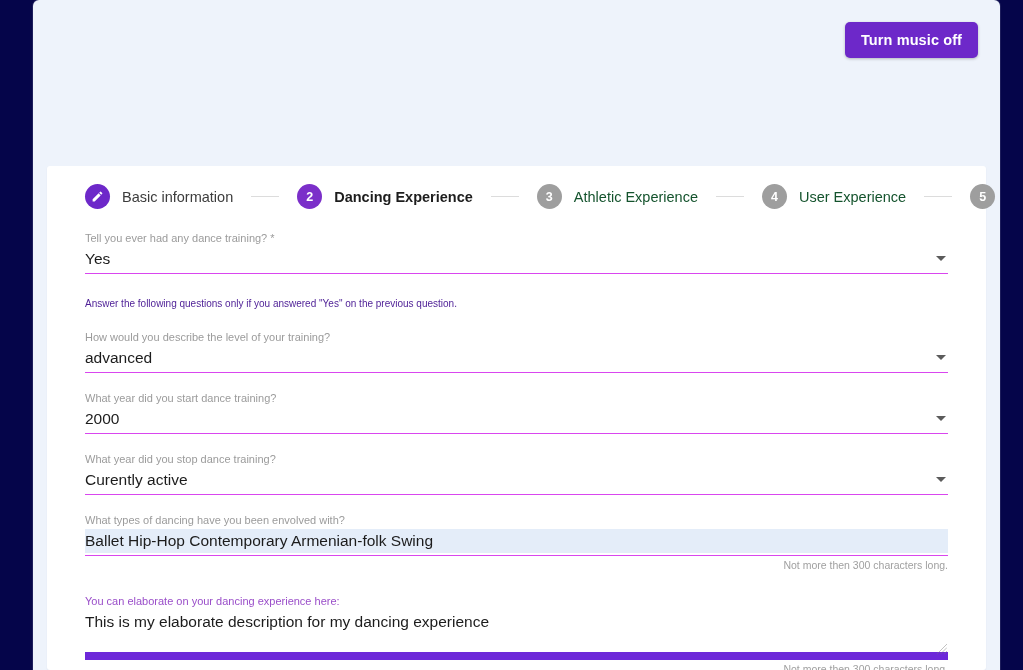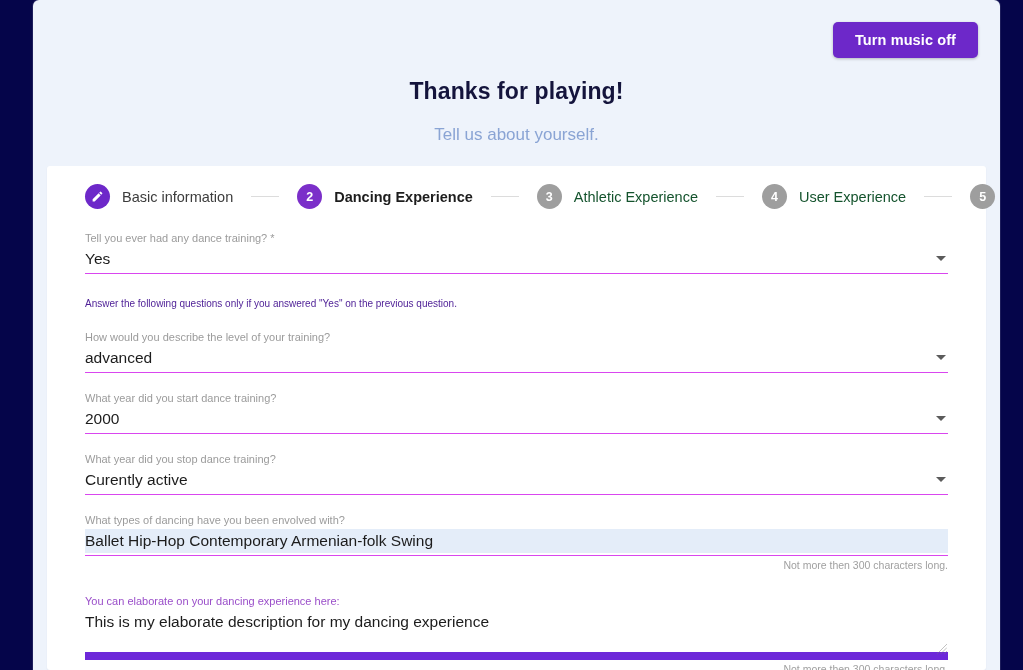--- a/index.html
+++ b/index.html
@@ -24,21 +24,21 @@
   }
 
   
   .music-btn {
     position: absolute;
     right: 22px; top: 22px;
     background: #6d28c9;
     color: #ffffff;
     border: none;
     border-radius: 5px;
-    padding: 10px 22px;
+    padding: 10px 16px;
     font-size: 14.5px;
     font-weight: bold;
     font-family: "Liberation Sans", sans-serif;
     cursor: pointer;
     box-shadow: 0 1px 3px rgba(0,0,0,0.25);
     letter-spacing: .1px;
   }
 
   .hero { position: absolute; left: 0; top: 0; width: 100%; text-align: center; }
   .hero-title {
@@ -178,24 +178,20 @@
   }
 </style>
 </head>
 <body>
 
 <div id="root">
   <div class="page-card">
 
     <button class="music-btn">Turn music off</button>
 
-    <div class="hero">
-      <h1 class="hero-title">Thanks for playing!</h1>
-      <p class="hero-sub">Tell us about yourself.</p>
-    </div>
 
     <div class="form-panel">
 
       <div class="stepper">
 
         <div class="step is-done">
           <span class="step-circle done">
             <svg class="pencil" viewBox="0 0 24 24" aria-hidden="true">
               <path fill="#ffffff" d="M3 17.25V21h3.75L17.8 9.94l-3.75-3.75L3 17.25zM20.7 7.04a1 1 0 0 0 0-1.41l-2.34-2.34a1 1 0 0 0-1.41 0l-1.83 1.83 3.75 3.75 1.83-1.83z"></path>
             </svg>

